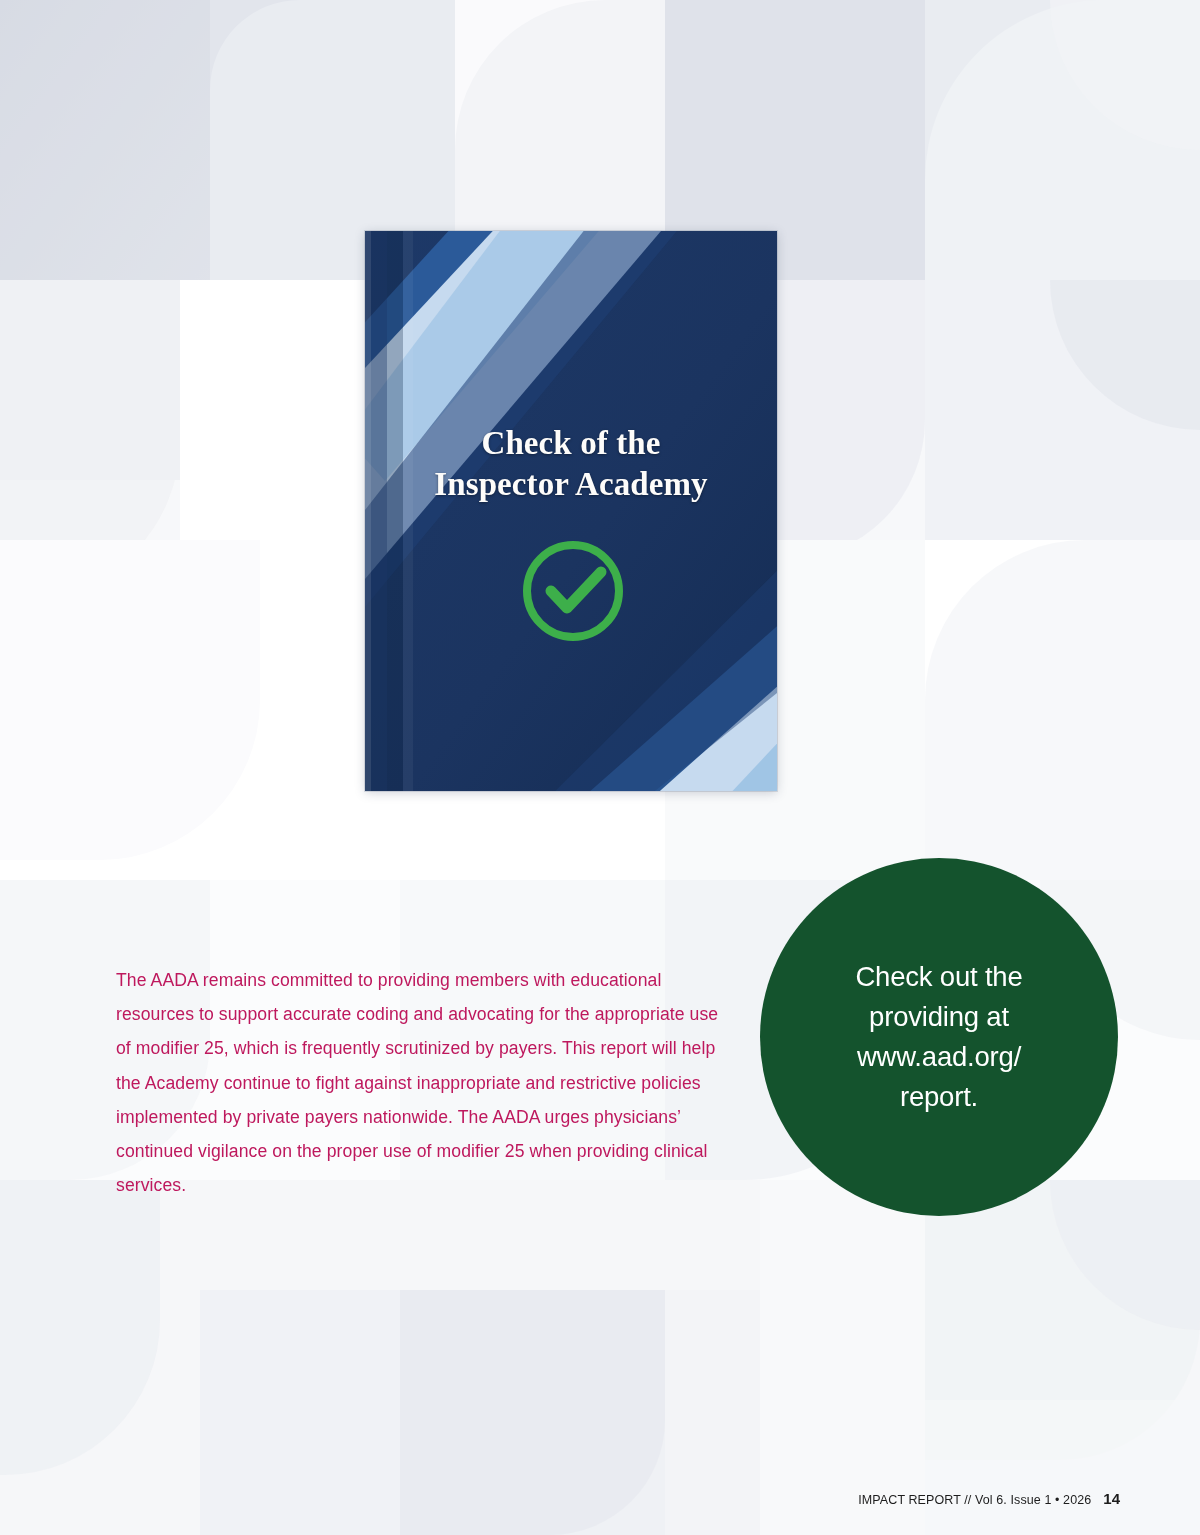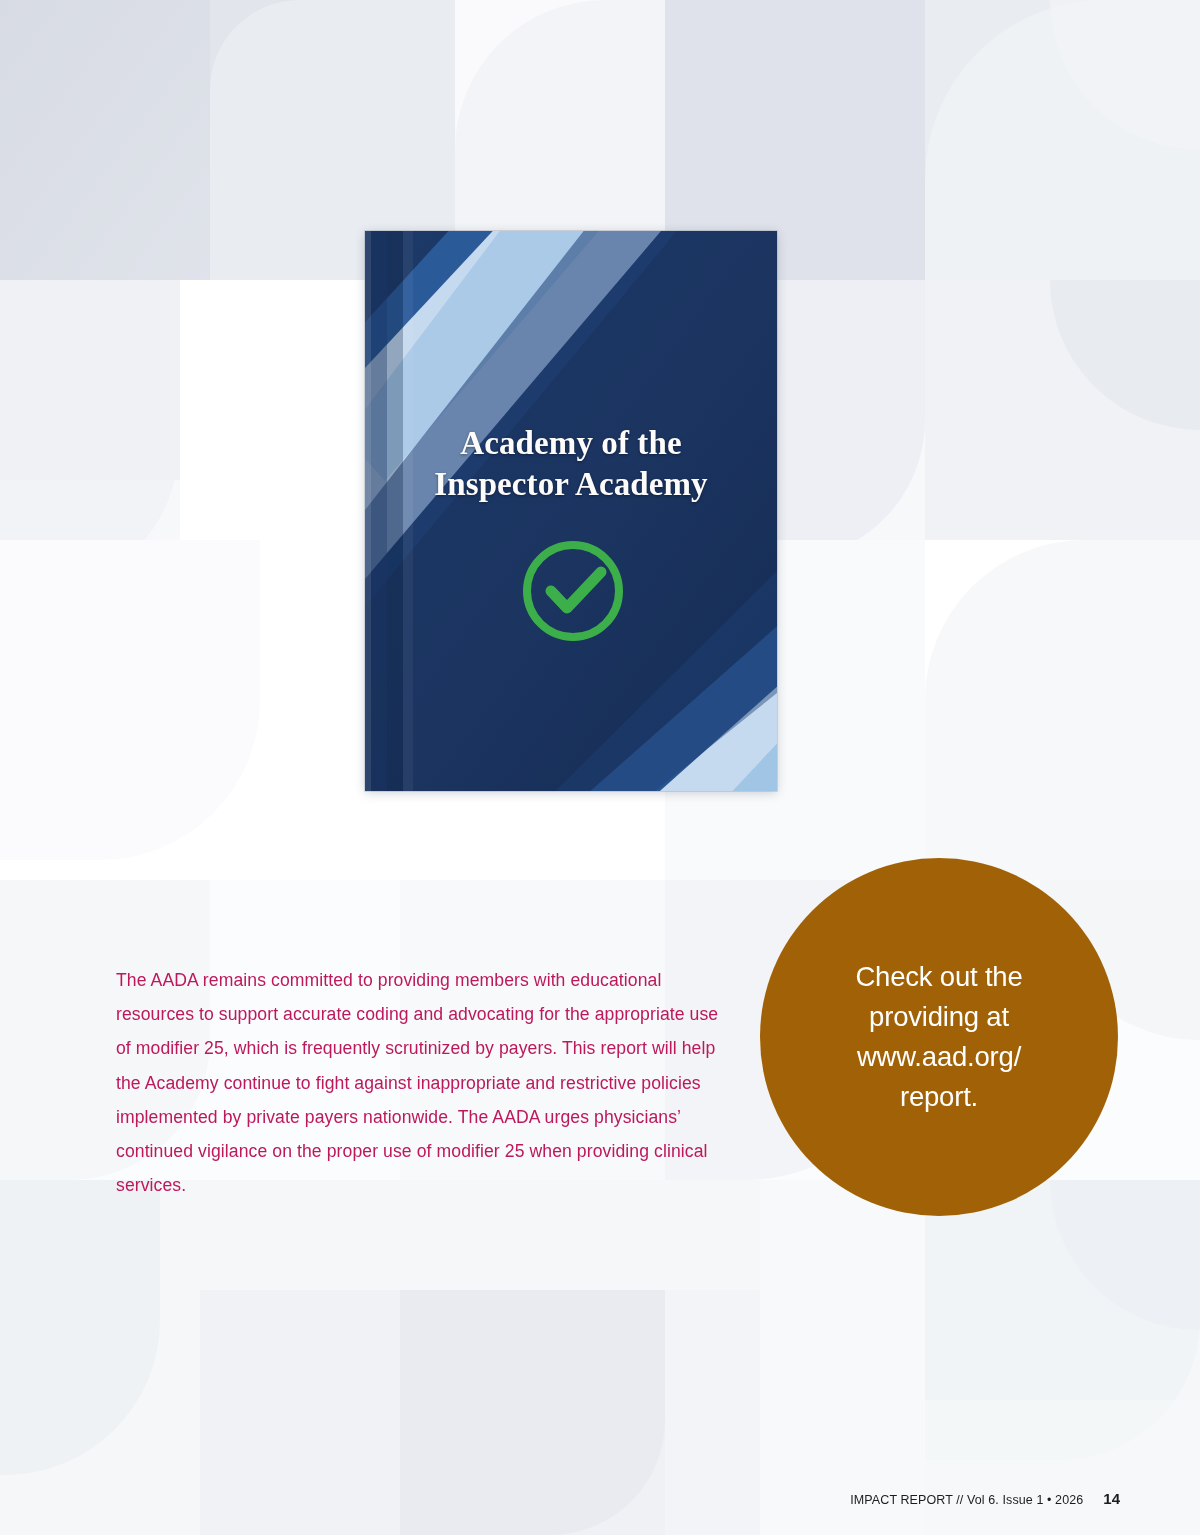--- a/index.html
+++ b/index.html
@@ -57,21 +57,21 @@
     color:#be185d;
     letter-spacing:.005em;
   }
 
   
   #coding-callout{
     position:absolute;
     left:760px; top:858px;
     width:358px; height:358px;
     border-radius:50%;
-    background:#a16207;
+    background:#14532d;
     z-index:4;
     display:flex;
     flex-direction:column;
     align-items:center;
     justify-content:center;
     text-align:center;
     color:#ffffff;
     padding:0 42px;
   }
   #coding-callout .cta-line{
@@ -87,21 +87,21 @@
     letter-spacing:-.2px;
   }
 
   
   #footer{
     position:absolute;
     right:80px; bottom:28px;
     z-index:5;
     display:flex;
     align-items:baseline;
-    gap:20px;
+    gap:12px;
     color:#1d1d1d;
   }
   #footer .foot-text{ font-size:12.5px; letter-spacing:.1px; }
   #footer .foot-page{ font-size:15px; font-weight:700; }
 </style>
 </head>
 <body>
 
 <div id="page">
 
@@ -217,21 +217,21 @@
         <rect x="0" y="0" width="6" height="560" fill="#ffffff" opacity="0.10"></rect>
 
         <g>
           <circle cx="208" cy="360" r="46" fill="none" stroke="#3daf4a" stroke-width="8"></circle>
           <path d="M186 360 l16 17 l34 -36" fill="none" stroke="#3daf4a" stroke-width="11" stroke-linecap="round" stroke-linejoin="round"></path>
         </g>
       </g>
     </svg>
 
     <div class="book-title">
-      <div>Academy of the</div>
+      <div>Check of the</div>
       <div>Inspector Academy</div>
     </div>
   </figure>
 
   <p id="body-copy">The AADA remains committed to providing members with educational resources to support accurate coding and advocating for the appropriate use of modifier 25, which is frequently scrutinized by payers. This report will help the Academy continue to fight against inappropriate and restrictive policies implemented by private payers nationwide. The AADA urges physicians’ continued vigilance on the proper use of modifier 25 when providing clinical services.</p>
 
   <div id="coding-callout">
     <span class="cta-line">Check out the</span>
     <span class="cta-line">providing at</span>
     <span class="cta-url">www.aad.org/</span>

